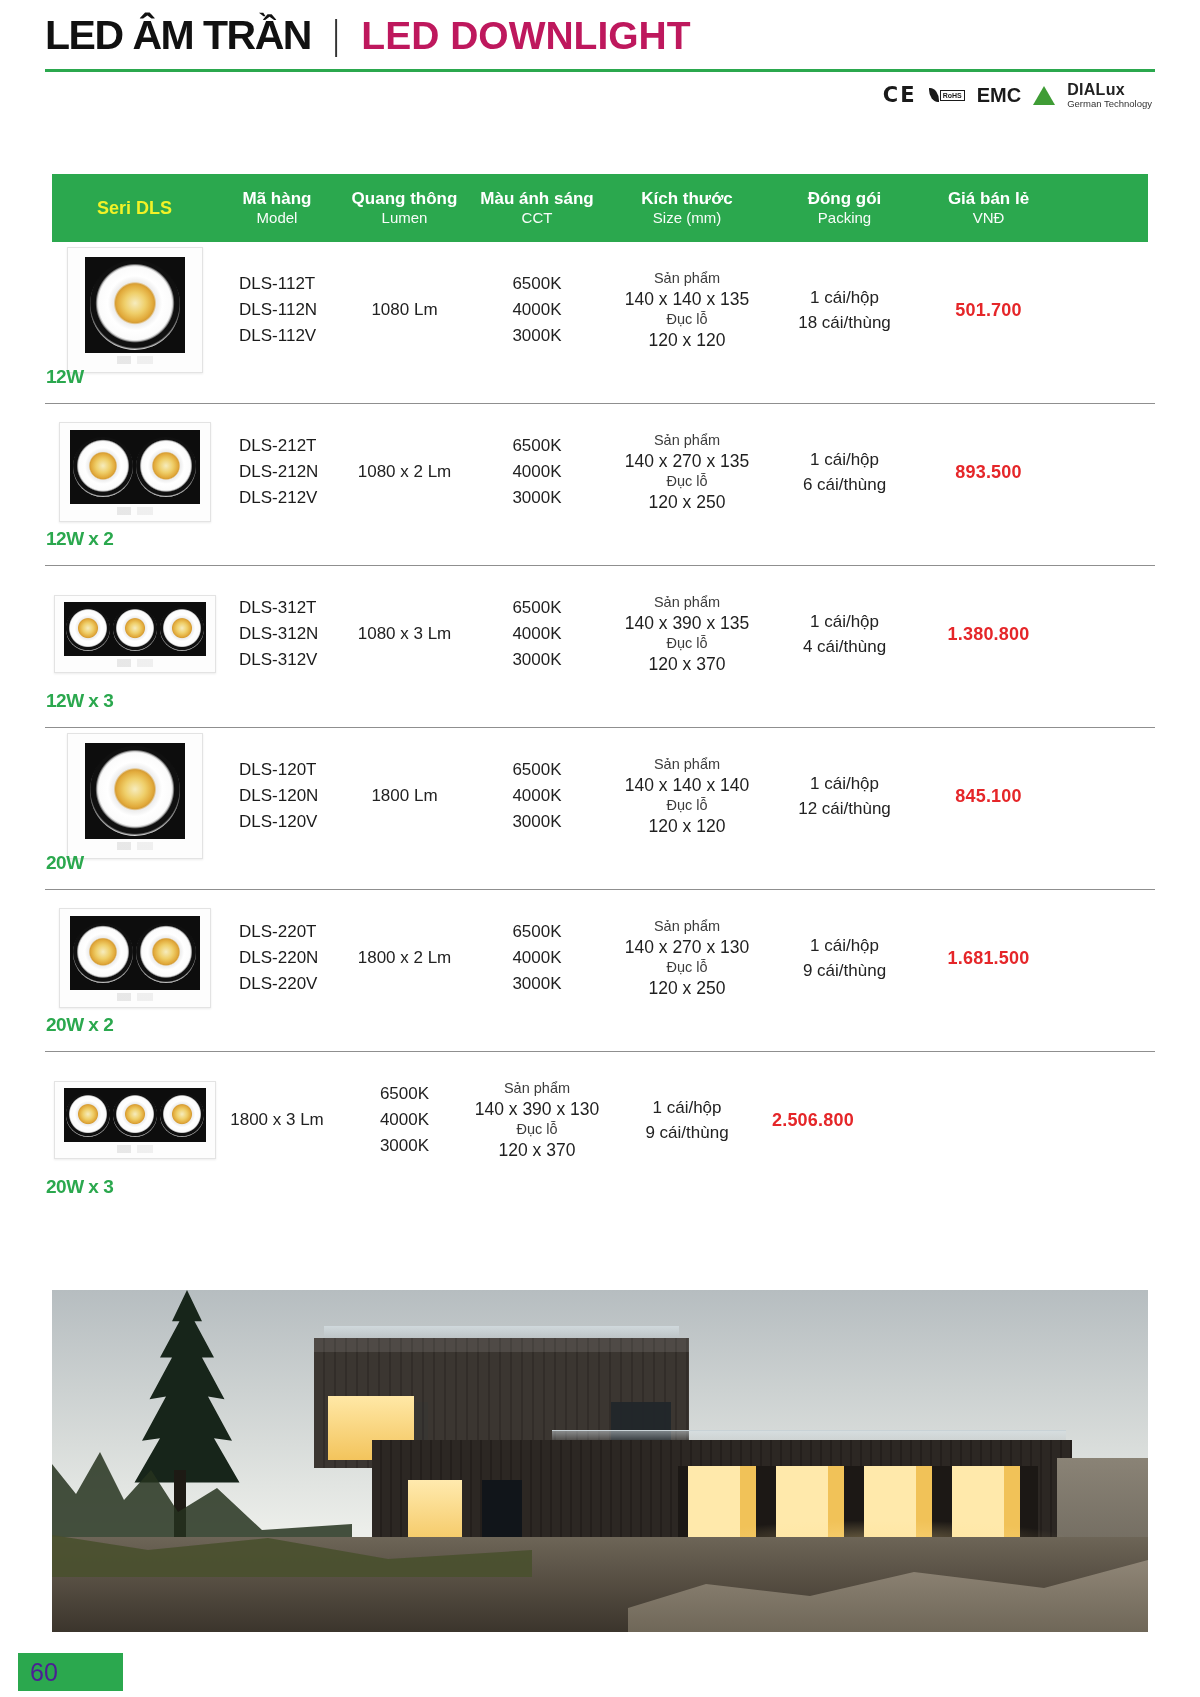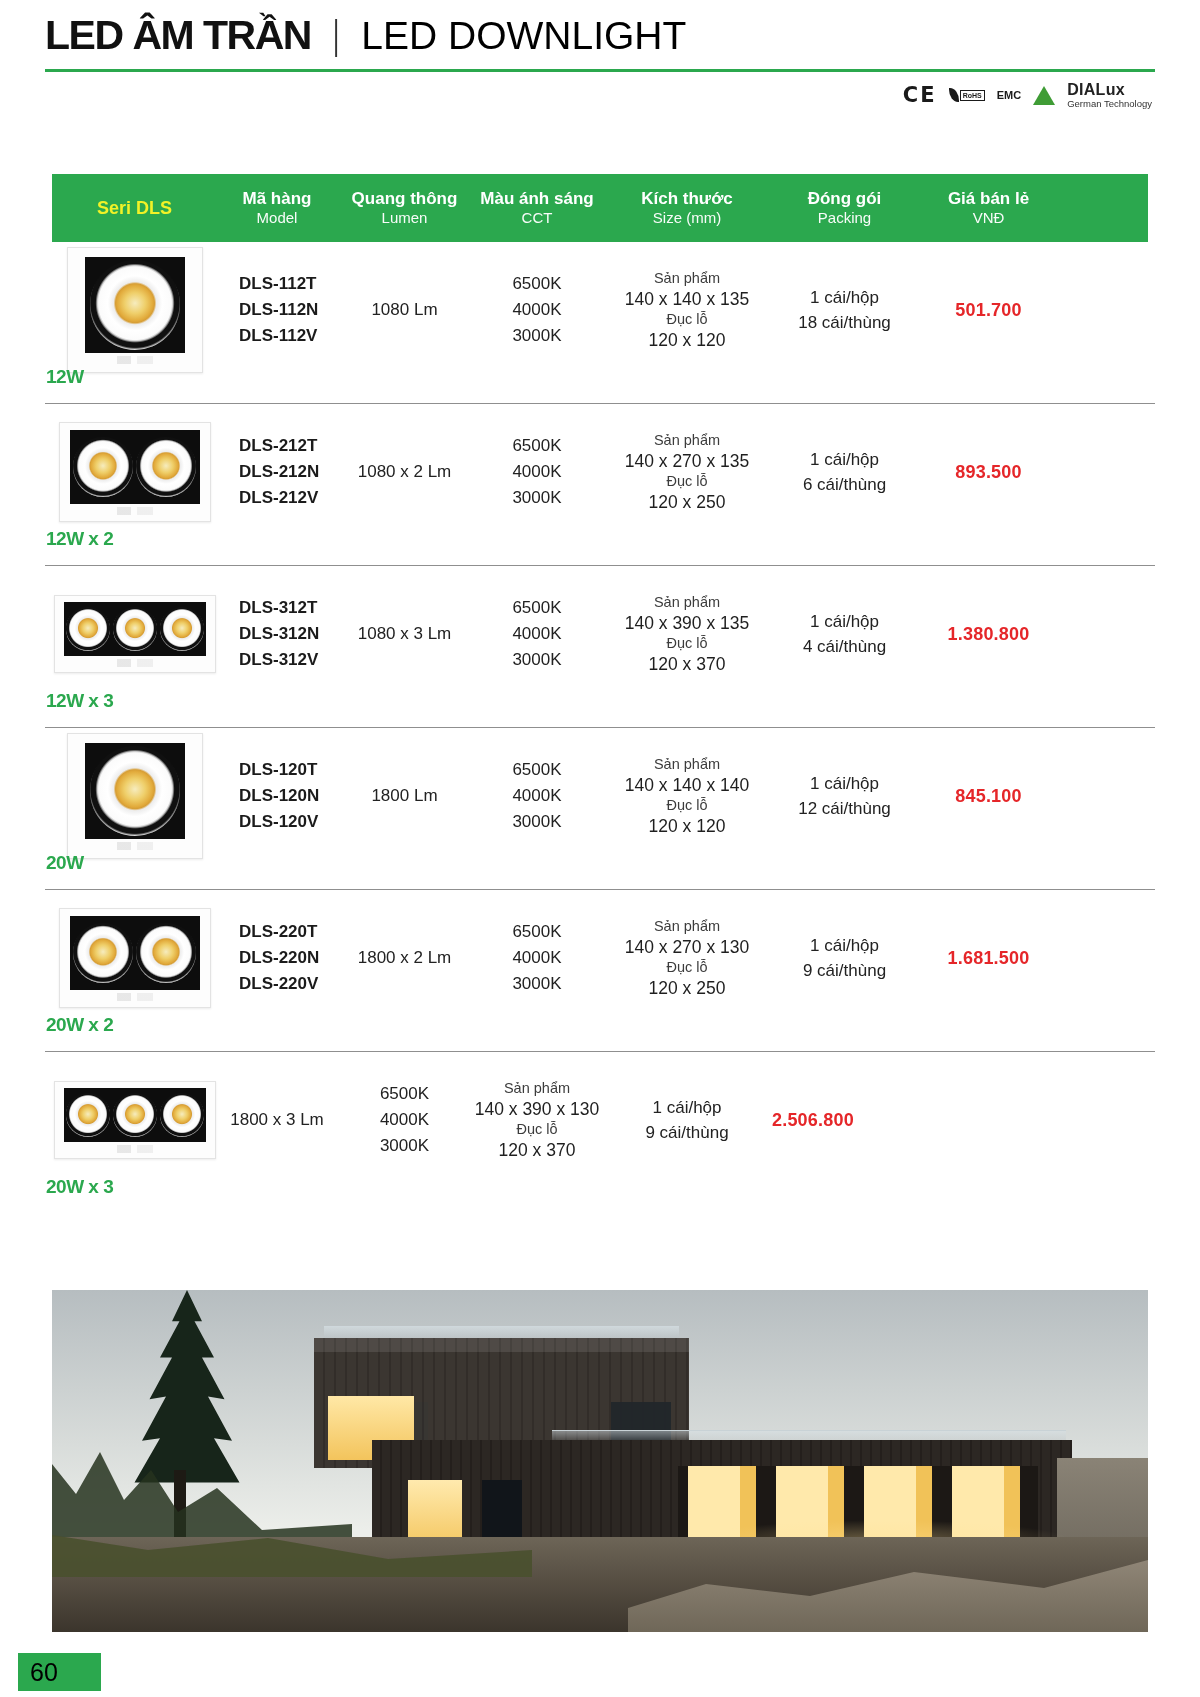--- a/index.html
+++ b/index.html
@@ -4,49 +4,49 @@
 <style>
   * { margin:0; padding:0; box-sizing:border-box; }
   body { background:#ffffff; font-family:"Liberation Sans", sans-serif; color:#232323; }
   .page { position:relative; width:1200px; height:1697px; background:#fff; overflow:hidden; }
 
   
   .hdr { position:absolute; top:12px; left:45px; width:1110px; }
   .title-row { display:flex; align-items:center; gap:20px; }
   .title-vi { font-size:41px; font-weight:bold; letter-spacing:-1.5px; color:#111111; }
   .title-sep { font-size:40px; font-weight:200; color:#333; transform:scaleX(.6); }
-  .title-en { font-size:39px; font-weight:400; letter-spacing:0px; color:#000000; }
+  .title-en { font-size:39px; font-weight:700; letter-spacing:0px; color:#be185d; }
   .green-rule { margin-top:10px; height:3px; background:#2ba84e; width:100%; }
 
   .certs { position:absolute; top:82px; right:48px; display:flex; align-items:center; gap:12px; }
   .ce-mark { font-size:21px; font-weight:bold; color:#1a1a1a; letter-spacing:2px; font-family:"DejaVu Sans", sans-serif; }
   .rohs { display:flex; align-items:center; gap:1px; }
   .rohs-leaf { width:10px; height:14px; background:#1a1a1a; border-radius:0 90% 0 90%; }
   .rohs-box { border:1px solid #1a1a1a; font-size:7px; font-weight:bold; padding:1px 2px; line-height:1; color:#1a1a1a; }
-  .emc { font-size:11px; font-weight:bold; letter-spacing:0px; color:#1a1a1a; font-stretch:condensed; }
+  .emc { font-size:20px; font-weight:bold; letter-spacing:0px; color:#1a1a1a; font-stretch:condensed; }
   .tri-logo { width:0; height:0; border-left:11px solid transparent; border-right:11px solid transparent; border-bottom:19px solid #3f9c35; position:relative; }
   .dialux { line-height:1; }
   .dialux-top { font-size:16px; font-weight:bold; color:#222; letter-spacing:.3px; }
   .dialux-sub { font-size:9.5px; color:#333; margin-top:1px; }
 
   
   .catalog { position:absolute; top:174px; left:52px; width:1096px; }
   .grid7 { display:grid; grid-template-columns:165px 120px 135px 130px 170px 145px 1fr; align-items:center; }
   .thead { background:#2ba84e; height:68px; color:#fff; }
   .thead .cell { text-align:center; }
   .seri { color:#f1f227; font-weight:bold; font-size:18px; }
   .th-vi { font-size:17px; font-weight:bold; line-height:1.25; }
   .th-en { font-size:15px; font-weight:400; opacity:.97; line-height:1.25; }
   .price-col { padding-right:88px; }
 
   .product-row { height:160px; position:relative; }
   .row-grid { height:132px; margin-top:2px; }
   .cell { text-align:center; }
 
-  .model-lines div { font-size:17px; font-weight:bold; color:#1b1b1b; line-height:26px; text-align:left; padding-left:22px; }
+  .model-lines div { font-size:17px; font-weight:normal; color:#1b1b1b; line-height:26px; text-align:left; padding-left:22px; }
   .lumen-cell { font-size:17px; color:#222; }
   .cct-lines div { font-size:17px; color:#222; line-height:26px; }
   .size-cell .slabel { font-size:14.5px; color:#3c3c3c; line-height:19px; }
   .size-cell .sval { font-size:17.5px; color:#1f1f1f; line-height:22px; }
   .size-cell .mt { }
   .pack-cell div { font-size:17px; color:#222; line-height:25px; }
   .price-cell { font-size:18px; font-weight:bold; color:#e52629; letter-spacing:.2px; }
 
   .watt-label { position:absolute; left:-6px; bottom:16px; font-size:19px; font-weight:bold; color:#2ba84e; letter-spacing:-.5px;text-align:center; }
   .divider { position:absolute; left:-7px; right:-7px; bottom:0; height:1px; background:#8f8f8f; }
@@ -87,21 +87,21 @@
     background:repeating-linear-gradient(90deg,#1c1815 0 10px,#ffe9ab 10px 62px,#f1c258 62px 78px,#1c1815 78px 88px); }
   .hl-win { position:absolute; left:36px; bottom:14px; width:54px; height:78px; background:linear-gradient(180deg,#ffeaae,#f2c154); }
   .hl-win2 { position:absolute; left:110px; bottom:14px; width:40px; height:78px; background:#11151a; }
   .p-concrete { position:absolute; top:168px; left:1005px; width:91px; height:120px; background:linear-gradient(180deg,#8a8376,#6b655a); }
   .p-ground { position:absolute; bottom:0; left:0; width:100%; height:95px; background:linear-gradient(180deg,#6d6557 0%, #574f43 45%, #3b352c 100%); }
   .p-grass { position:absolute; bottom:55px; left:0; width:480px; height:60px; background:#49502e; clip-path:polygon(0 100%,0 30%,20% 55%,45% 35%,70% 70%,100% 55%,100% 100%); opacity:.9; }
   .p-rock { position:absolute; bottom:0; right:0; width:520px; height:80px; background:linear-gradient(180deg,#93897a,#6f6758); clip-path:polygon(0 70%,15% 40%,35% 55%,55% 25%,80% 45%,100% 10%,100% 100%,0 100%); }
   .p-glow { position:absolute; top:230px; left:640px; width:380px; height:40px; background:radial-gradient(ellipse at center,rgba(255,225,150,.35),transparent 70%); }
 
   
-  .page-num { position:absolute; left:18px; top:1653px; width:83px; height:38px; background:#2ba84e; color:#000000; font-size:25px; display:flex; align-items:center; padding-left:12px; }
+  .page-num { position:absolute; left:18px; top:1653px; width:105px; height:38px; background:#2ba84e; color:#4c1d95; font-size:25px; display:flex; align-items:center; padding-left:12px; }
 </style>
 </head>
 <body>
 
 <div class="page">
 
   <div class="hdr">
     <div class="title-row">
       <span class="title-vi">LED ÂM TRẦN</span>
       <span class="title-sep">|</span>

